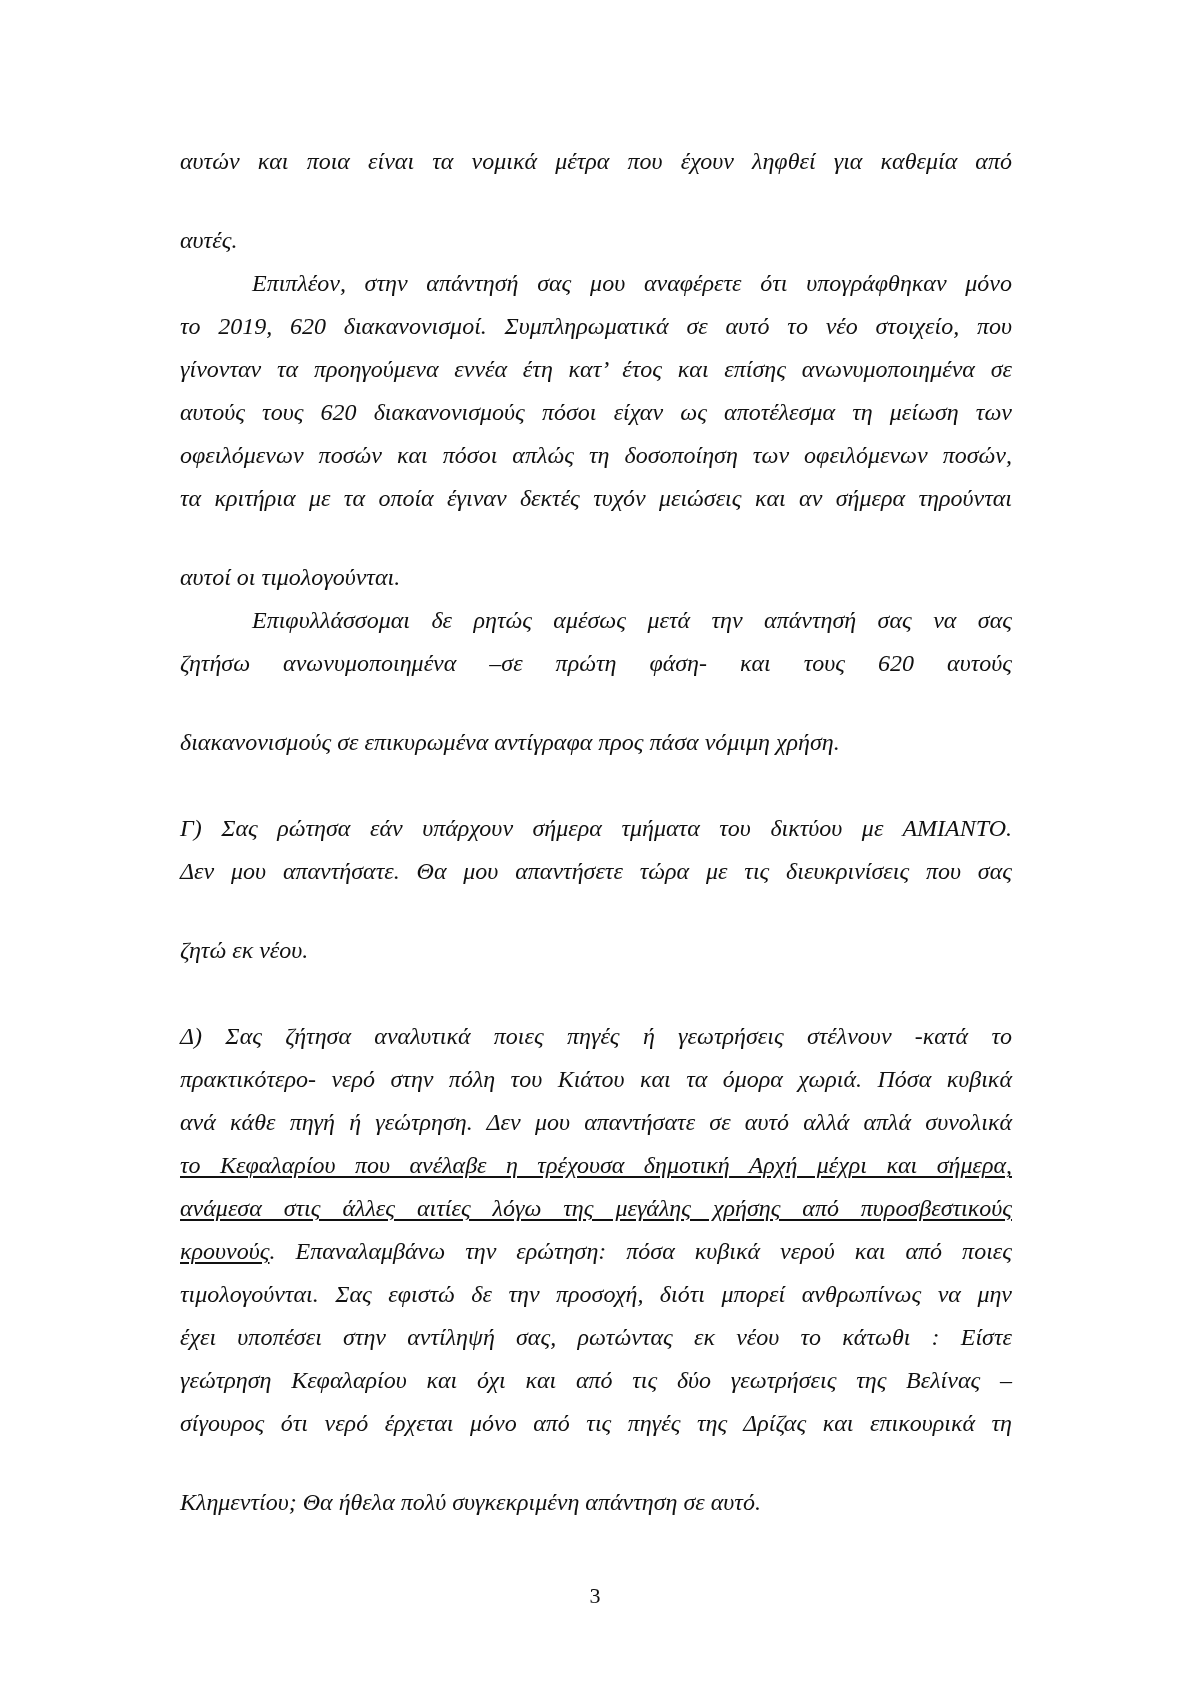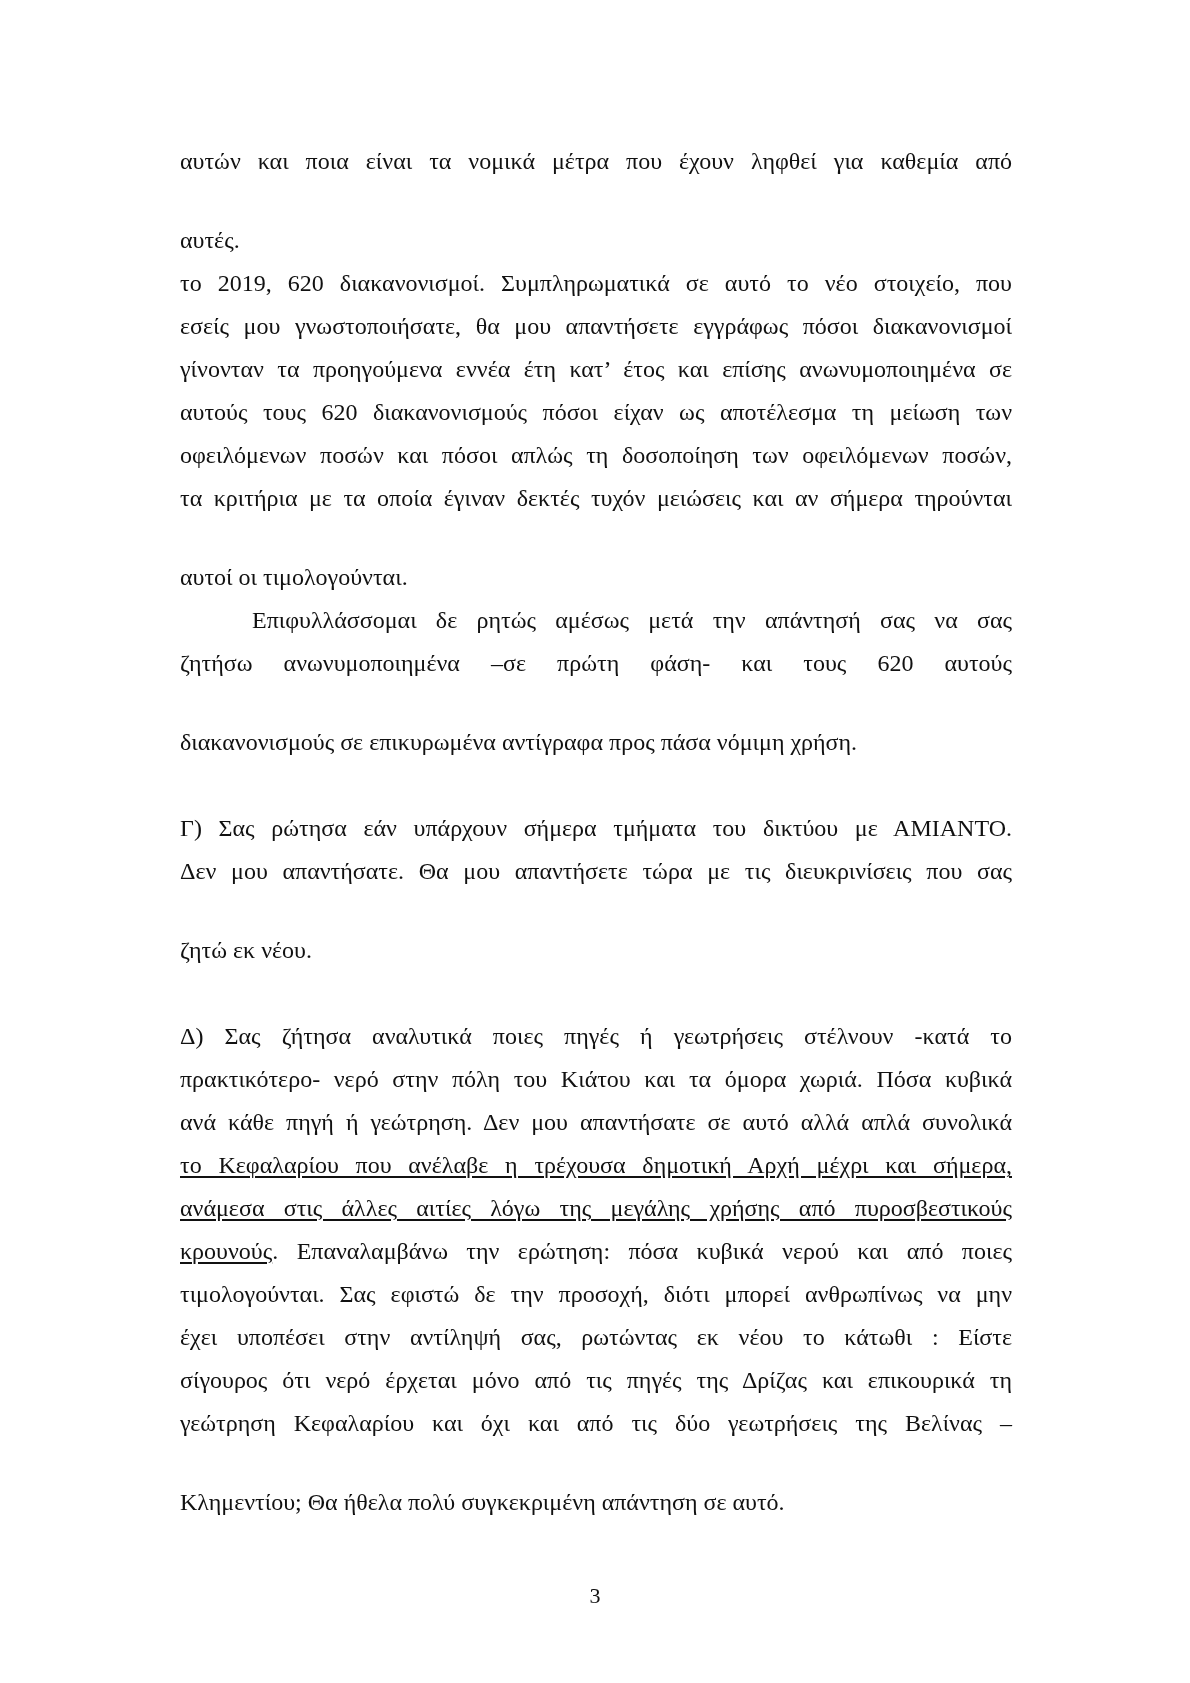--- a/index.html
+++ b/index.html
@@ -13,20 +13,21 @@
     position: relative;
     overflow: hidden;
     font-family: "Liberation Serif", "DejaVu Serif", serif;
     color: #111111;
   }
   .page {
     position: absolute;
     left: 180px;
     top: 140px;
     width: 832px;
+    font-style: italic;
   }
   .line {
     font-size: 24px;
     line-height: 43px;
     height: 43px;
     white-space: nowrap;
     text-align: justify;
     text-align-last: justify;
   }
   .line.last {
@@ -56,22 +57,22 @@
   }
 </style>
 </head>
 <body>
 
 <div class="page">
 
   <div class="line">αυτών και ποια είναι τα νομικά μέτρα που έχουν ληφθεί για καθεμία από</div>
   <div class="line last">αυτές.</div>
 
+  <div class="line indent">Επιπλέον, στην απάντησή σας μου αναφέρετε ότι υπογράφθηκαν μόνο</div>
   <div class="line">το 2019, 620 διακανονισμοί. Συμπληρωματικά σε αυτό το νέο στοιχείο, που</div>
-  <div class="line">εσείς μου γνωστοποιήσατε, θα μου απαντήσετε εγγράφως πόσοι διακανονισμοί</div>
   <div class="line">γίνονταν τα προηγούμενα εννέα έτη κατ’ έτος και επίσης ανωνυμοποιημένα σε</div>
   <div class="line">αυτούς τους 620 διακανονισμούς πόσοι είχαν ως αποτέλεσμα τη μείωση των</div>
   <div class="line">οφειλόμενων ποσών και πόσοι απλώς τη δοσοποίηση των οφειλόμενων ποσών,</div>
   <div class="line">τα κριτήρια με τα οποία έγιναν δεκτές τυχόν μειώσεις και αν σήμερα τηρούνται</div>
   <div class="line last">αυτοί οι τιμολογούνται.</div>
 
   <div class="line indent">Επιφυλλάσσομαι δε ρητώς αμέσως μετά την απάντησή σας να σας</div>
   <div class="line">ζητήσω ανωνυμοποιημένα –σε πρώτη φάση- και τους 620 αυτούς</div>
   <div class="line last">διακανονισμούς σε επικυρωμένα αντίγραφα προς πάσα νόμιμη χρήση.</div>
 
@@ -90,19 +91,19 @@
     <span class="u">το Κεφαλαρίου που ανέλαβε η τρέχουσα δημοτική Αρχή μέχρι και σήμερα,</span>
   </div>
   <div class="line">
     <span class="u">ανάμεσα στις άλλες αιτίες λόγω της μεγάλης χρήσης από πυροσβεστικούς</span>
   </div>
   <div class="line">
     <span class="u">κρουνούς</span><span>. Επαναλαμβάνω την ερώτηση: πόσα κυβικά νερού και από ποιες</span>
   </div>
   <div class="line">τιμολογούνται. Σας εφιστώ δε την προσοχή, διότι μπορεί ανθρωπίνως να μην</div>
   <div class="line">έχει υποπέσει στην αντίληψή σας, ρωτώντας εκ νέου το κάτωθι : Είστε</div>
+  <div class="line">γεώτρηση Κεφαλαρίου και όχι και από τις δύο γεωτρήσεις της Βελίνας –</div>
   <div class="line">σίγουρος ότι νερό έρχεται μόνο από τις πηγές της Δρίζας και επικουρικά τη</div>
-  <div class="line">γεώτρηση Κεφαλαρίου και όχι και από τις δύο γεωτρήσεις της Βελίνας –</div>
   <div class="line last">Κλημεντίου; Θα ήθελα πολύ συγκεκριμένη απάντηση σε αυτό.</div>
 
 </div>
 
 <div class="page-number">3</div>
 
 </body></html>

